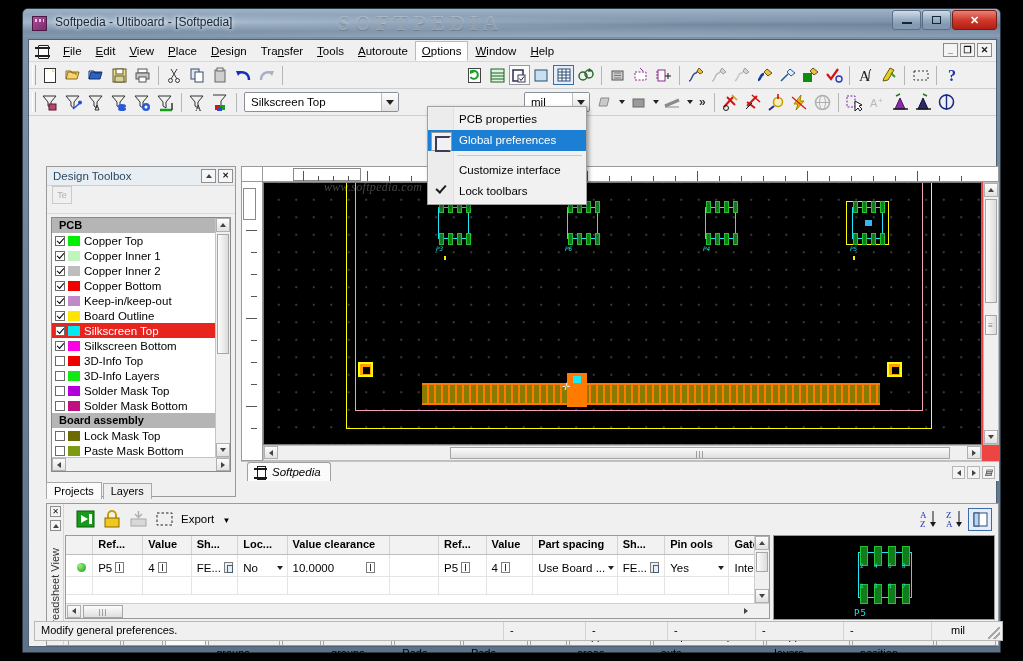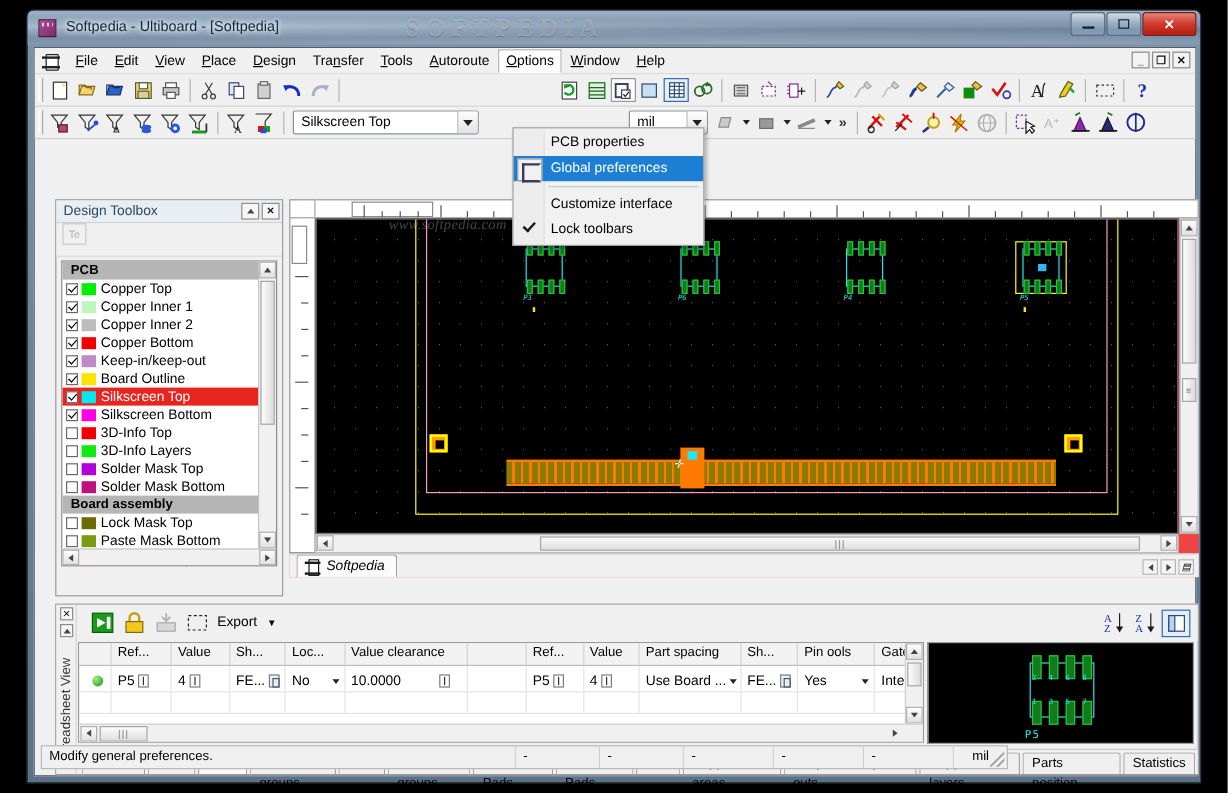--- a/index.html
+++ b/index.html
@@ -433,21 +433,21 @@
   #ss-grid {
     position: absolute; left: 18px; top: 31px; right: 228px; bottom: 26px;
     background: #fff; border: 1px solid #9a9a9a; overflow: hidden;
   }
   .ssg-head {
     height: 19px; display: flex; background: #f2f2f2;
     border-bottom: 1px solid #bdbdbd;
   }
   .ssg-head div {
     border-right: 1px solid #d3d3d3; padding: 2px 0 0 5px;
-    font-size: 11px; color: #000; overflow:hidden; white-space:nowrap;
+    font-size: 11px; color: #000; overflow:hidden; white-space:nowrap;font-weight:bold;
   }
   .ssg-row { height: 22px; display: flex; border-bottom: 1px solid #e4e4e4; }
   .ssg-row div {
     border-right: 1px solid #e4e4e4; padding: 4px 0 0 5px;
     font-size: 11.5px; color: #000; overflow:hidden; white-space:nowrap;
     display:flex; align-items:center; gap:3px;
   }
   .ssg-row.blank { height: 18px; }
   .statusdot {
     width: 9px; height: 9px; border-radius: 50%;
@@ -492,21 +492,21 @@
     height: 18px; line-height: 17px; padding: 0 7px;
     background: #efefef; border: 1px solid #a4a4a4; border-bottom: none;
     font-size: 11px; color: #000; margin-right: 2px;
     border-radius: 2px 2px 0 0;
   }
   .sstab.active { background: #fbfbfb; height: 20px; line-height: 19px; }
 
   
   #statusbar {
     position: absolute; left: 5px; bottom: 5px;
-    width: 806px; height: 20px;
+    width: 969px; height: 20px;
     background: #f0f0f0; border: 1px solid #b8b8b8;
     display: flex; align-items: center;
     font-size: 11px; color: #000;
   }
   .sb-cell { border-right: 1px solid #d2d2d2; height: 18px; line-height: 17px; padding-left: 6px; overflow:hidden; white-space:nowrap; }
   .sb-grip {
     position:absolute; right:2px; bottom:1px; width:12px; height:12px;
     background:
       linear-gradient(135deg, transparent 45%, #a8a8a8 45%, #a8a8a8 55%, transparent 55%),
       linear-gradient(135deg, transparent 70%, #a8a8a8 70%, #a8a8a8 80%, transparent 80%);
@@ -1074,20 +1074,24 @@
           <div class="hsb-arrow">
               <div class="tri-left-s"></div>
             </div>
           <div class="hsb-arrow">
               <div class="tri-right-s"></div>
             </div>
         </div>
       </div>
     </div>
 
+    <div id="tbx-tabs">
+      <div class="ptab active">Projects</div>
+      <div class="ptab">Layers</div>
+    </div>
 
     <div id="editor">
       <div id="ruler-corner"></div>
 
       <div id="ruler-h">
         <div class="rh-box" style="left:30px;width:68px"></div>
         <div class="rh-tick maj" style="left:40px"></div>
           <div class="rh-tick" style="left:55px"></div>
         <div class="rh-tick" style="left:70px"></div>
           <div class="rh-tick" style="left:85px"></div>

